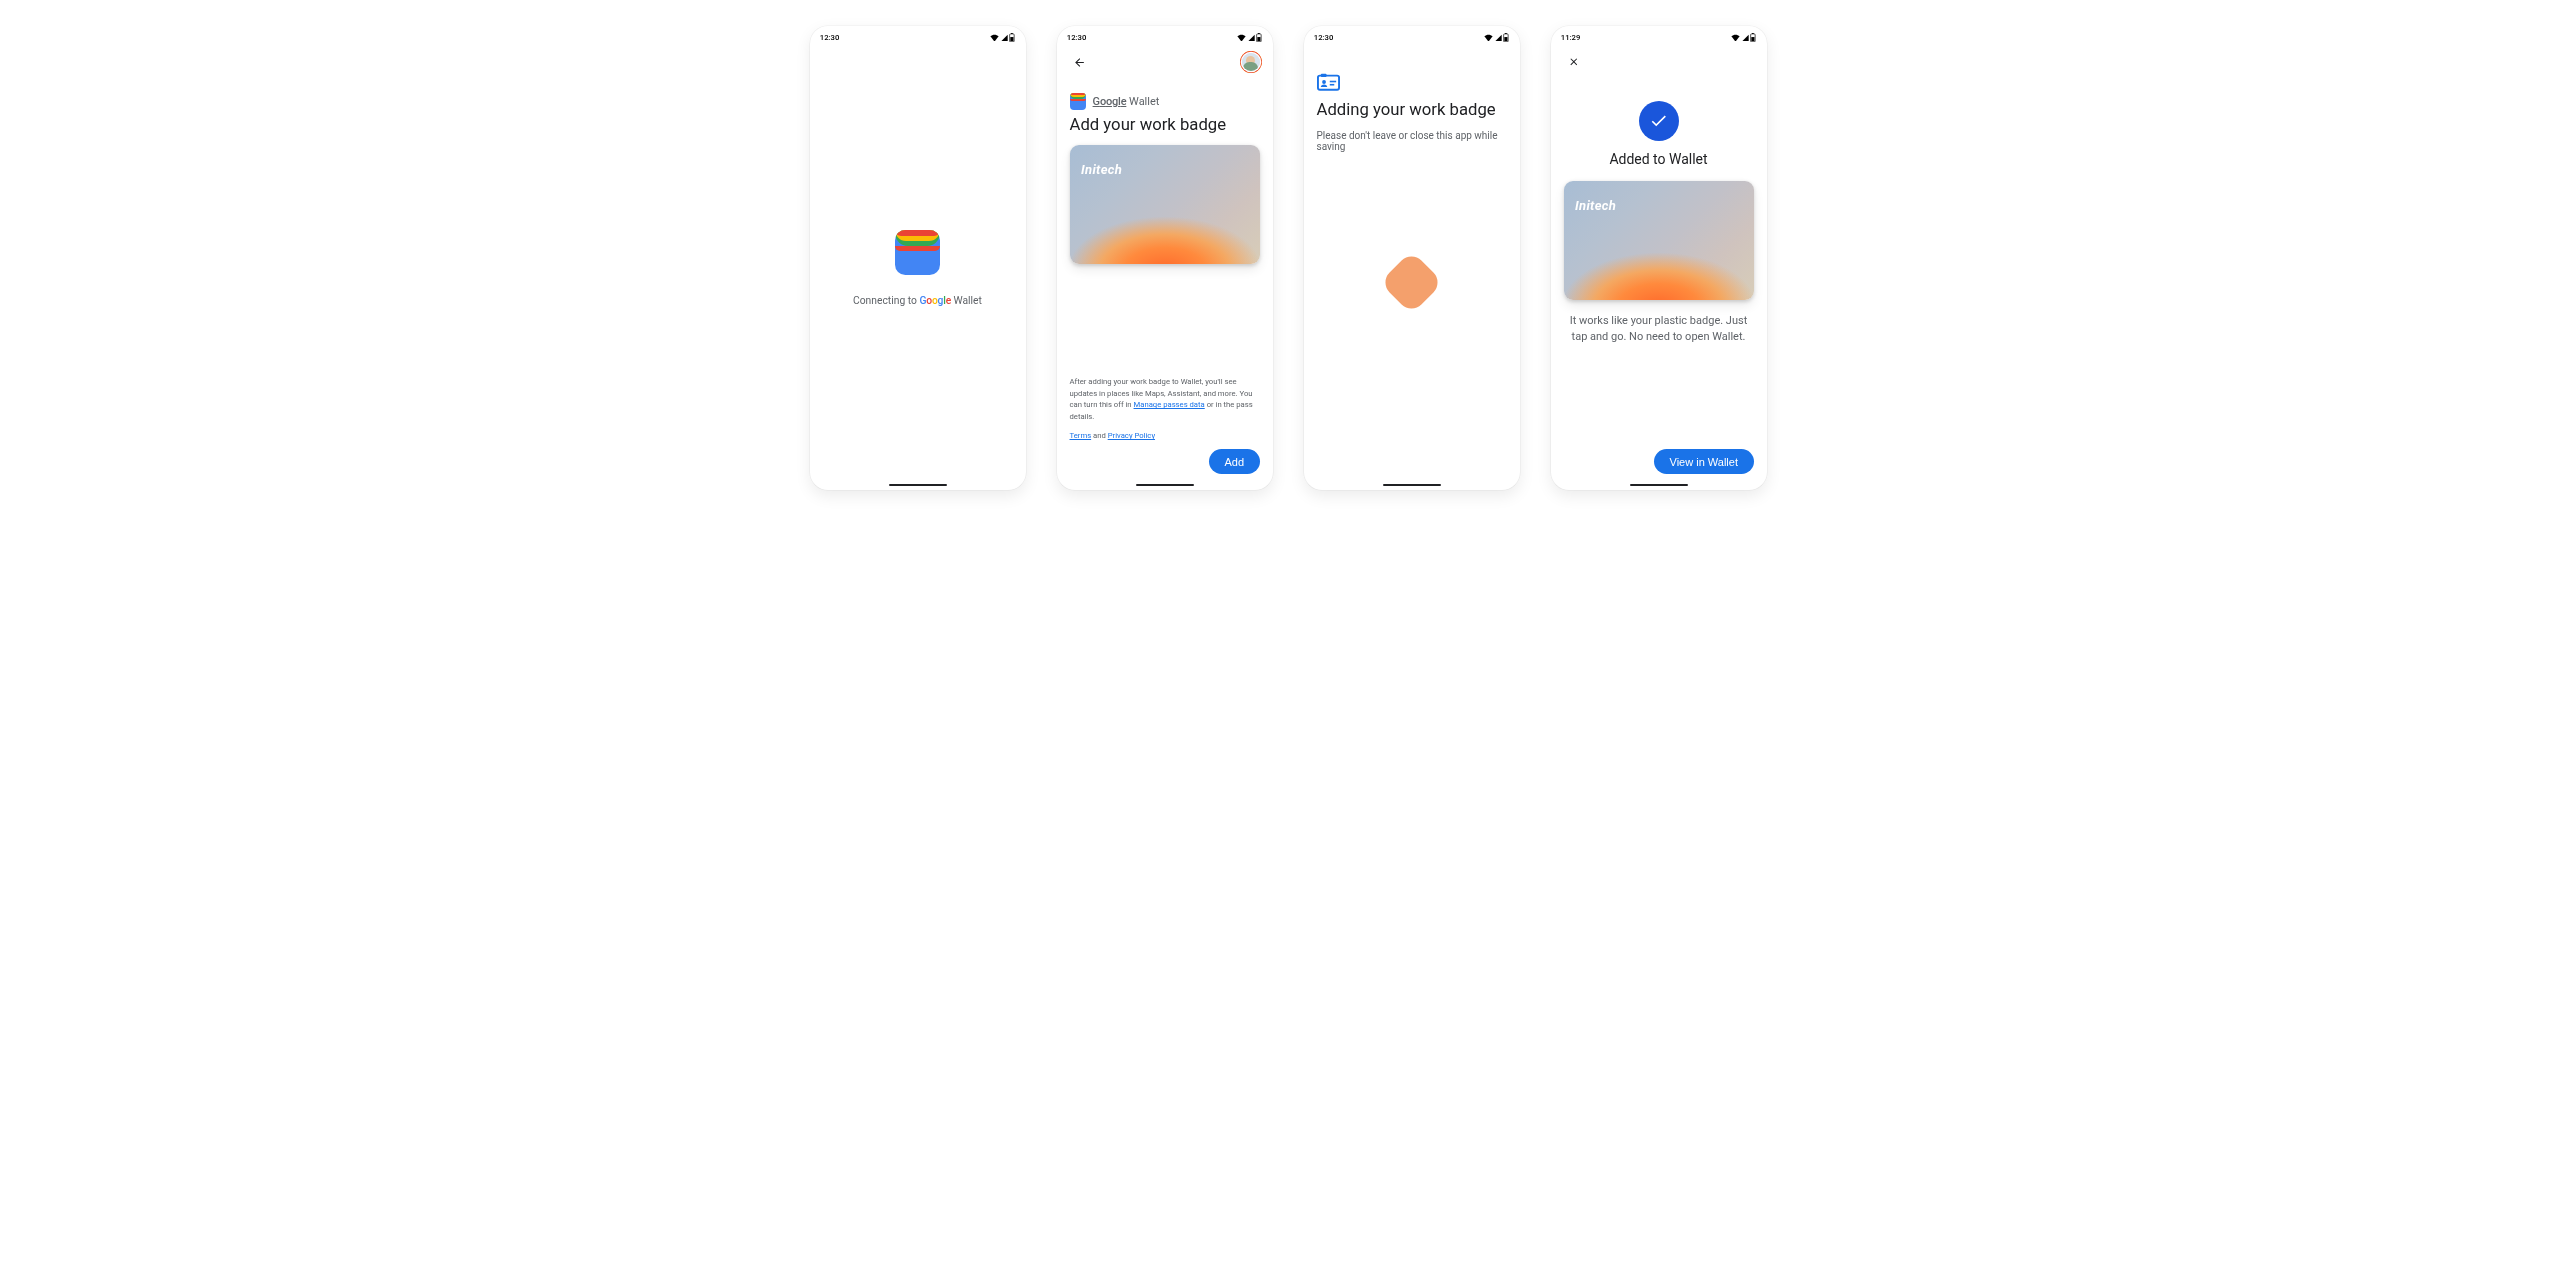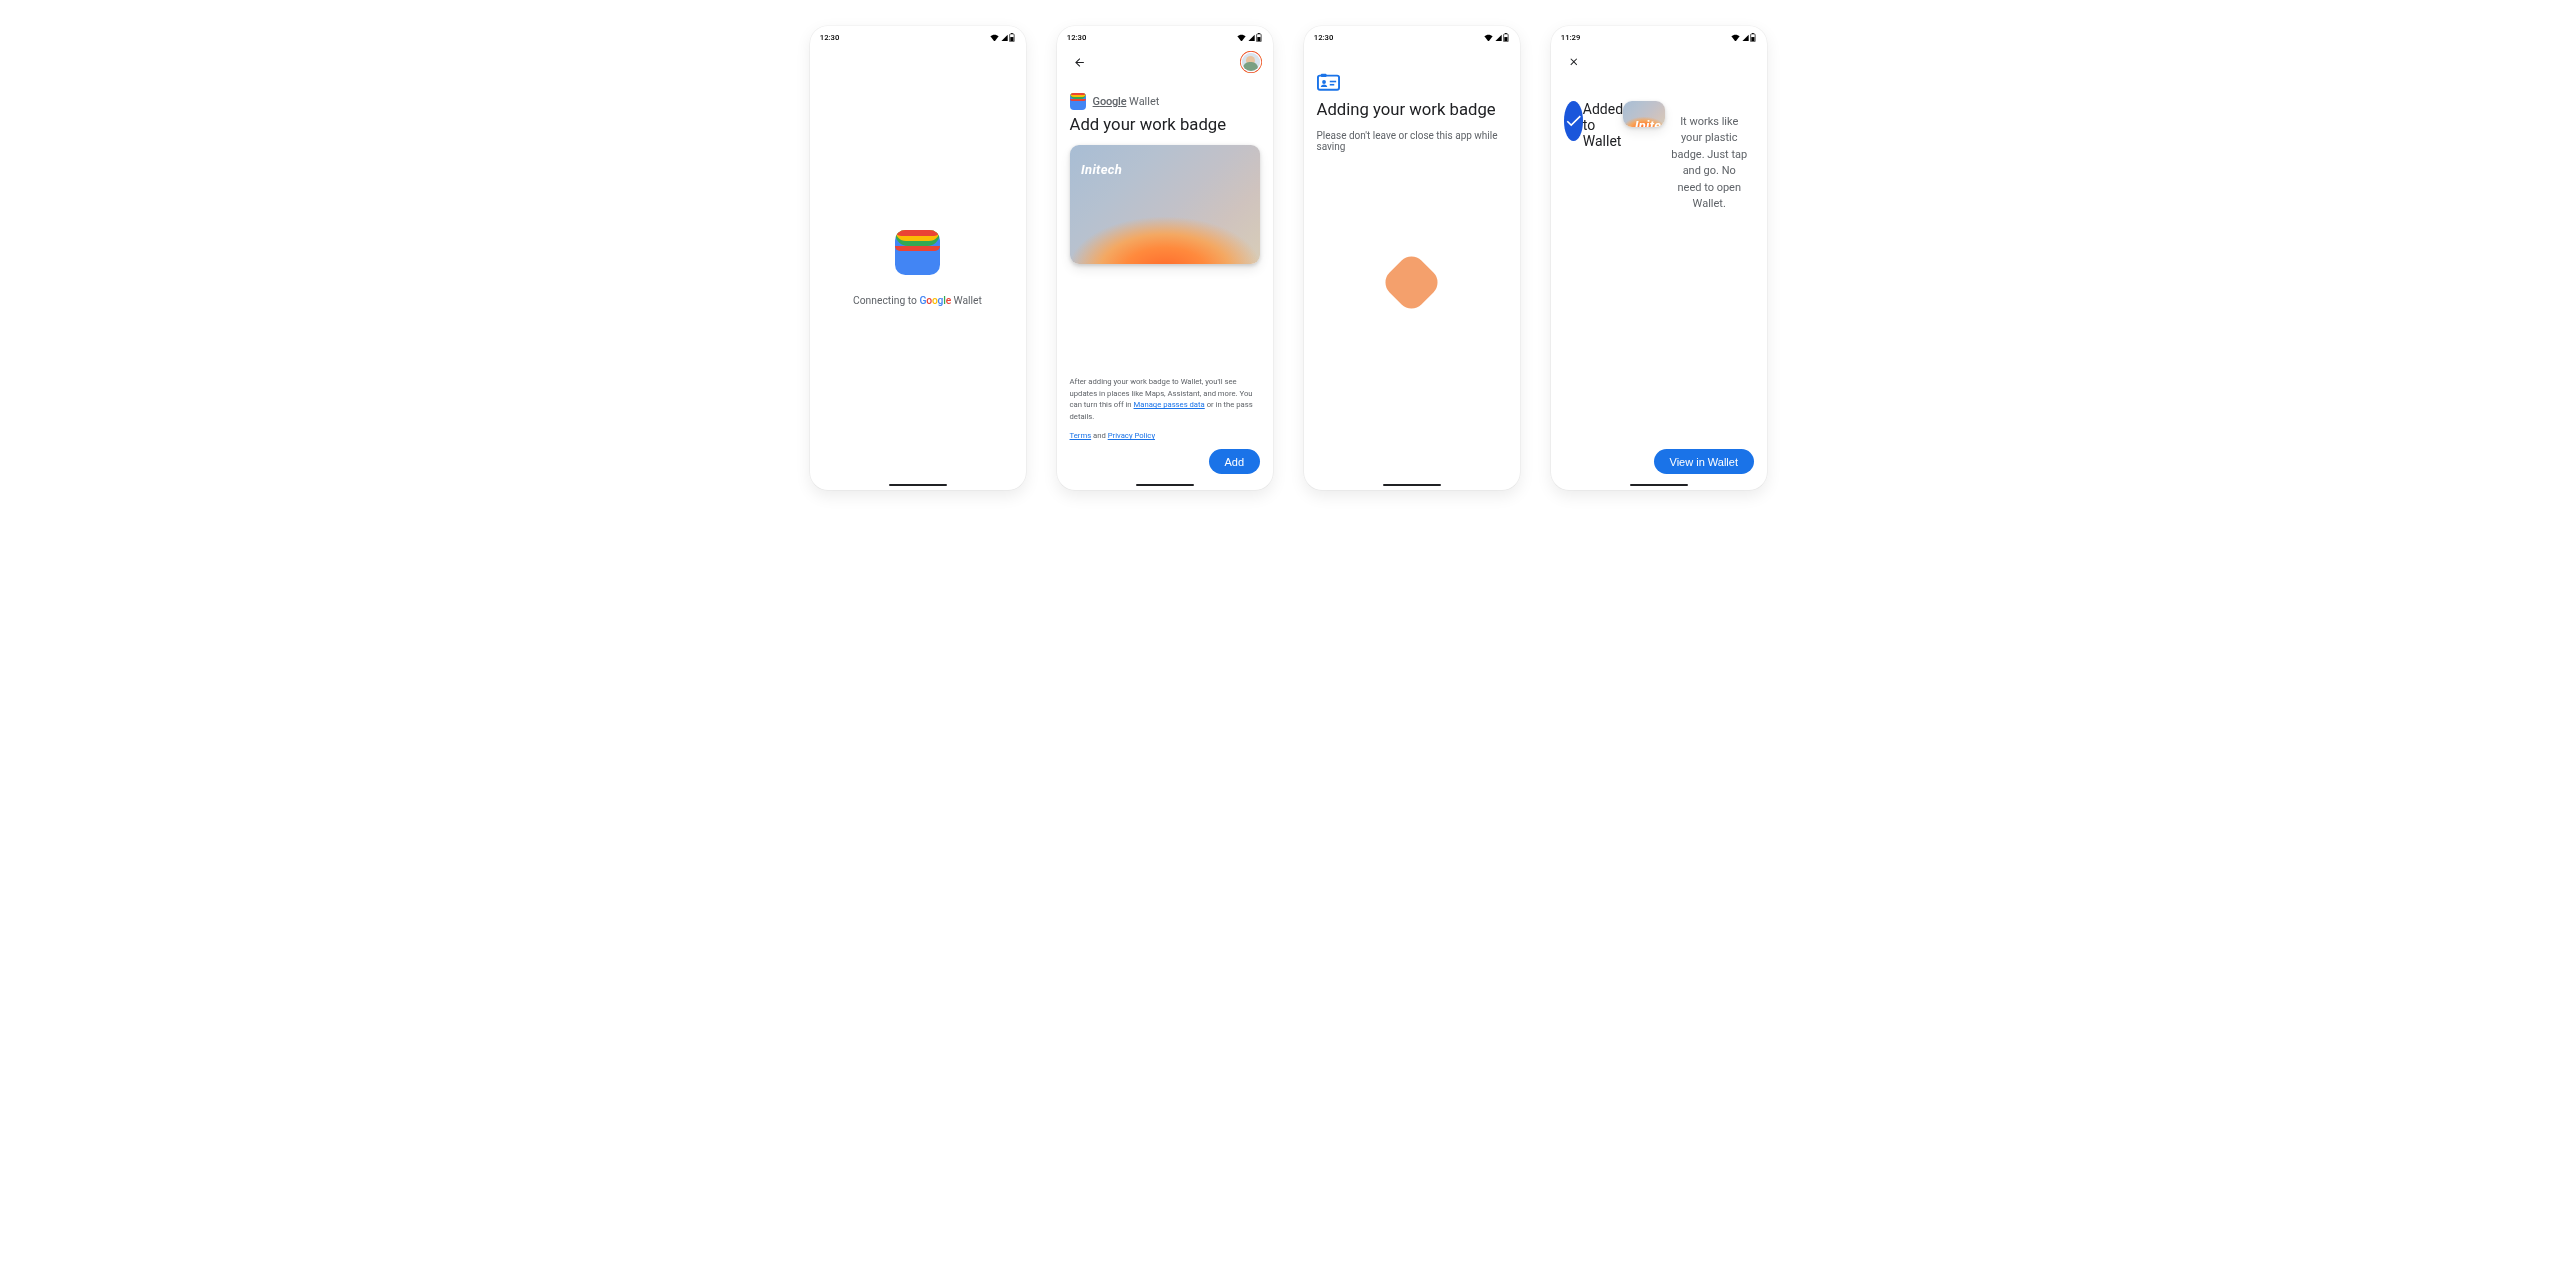--- a/index.html
+++ b/index.html
@@ -114,21 +114,21 @@
   
   .badge-icon { margin-top:26px; margin-bottom:2.6px; }
   .subtext { font-size:10px; color:var(--text-secondary); margin-top:0; }
   .spinner-wrap { flex:1; display:flex; align-items:center; justify-content:center; }
   .spinner {
     width:45px; height:45px; background:#f4a06c; border-radius:14px;
     transform: rotate(45deg);
   }
 
   
-  .s4-center { display:flex; flex-direction:row; align-items:flex-start; margin-top:23px; }
+  .s4-center { display:flex; flex-direction:column; align-items:center; margin-top:23px; }
   .check-circle {
     width:40px; height:40px; border-radius:50%; background:#1a56db;
     display:flex; align-items:center; justify-content:center; margin-bottom:10.3px;
   }
   .s4-title { font-size:14px; font-weight:400; margin-bottom:14px; }
   .s4-desc { font-size:11px; color:var(--text-secondary); text-align:center; margin-top:13px; line-height:1.5; padding:0 5.2px; }
   .s4-spacer { flex:1; }
 </style>
 </head>
 <body>

